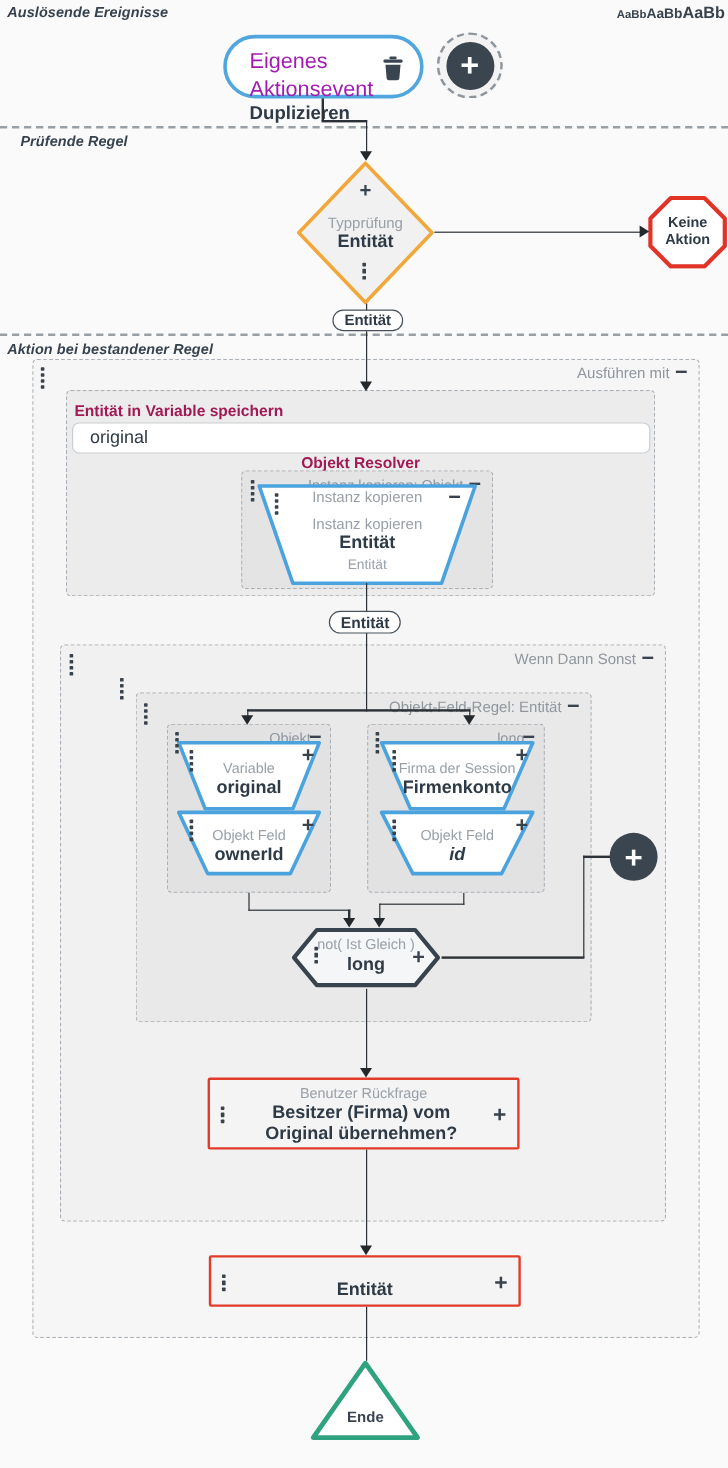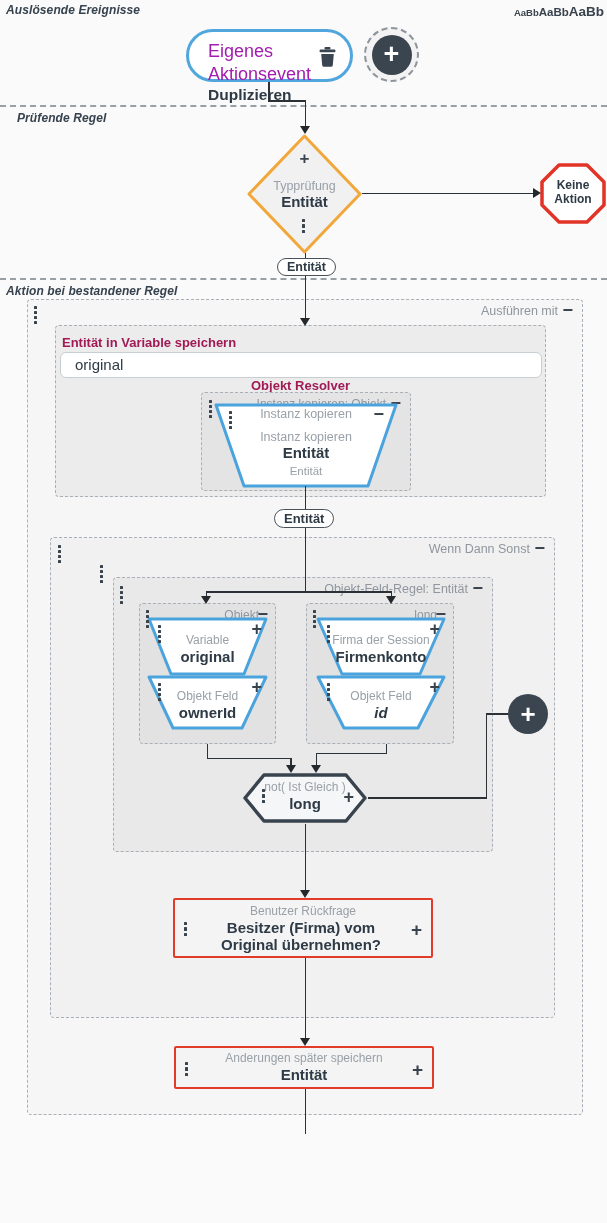--- a/index.html
+++ b/index.html
@@ -312,21 +312,26 @@
 
   <div class="vline" style="left:304.5px;top:958px;height:81px;"></div>
   <div class="arr-d" style="left:300px;top:1038px;"></div>
 
   <div class="red-node" style="left:174px;top:1046px;width:260px;height:43px;">
     <span class="grip g3" style="left:9px;top:14px;">
         <i></i>
         <i></i>
         <i></i>
       </span>
-    <div class="ctr t-sub" style="top:4px;font-size:12px;">Anderungen später speichern</div>
     <div class="ctr t-name" style="top:18px;">Entität</div>
     <div class="plus-btn" style="right:9px;top:12px;font-size:19px;">+</div>
   </div>
 
   <div class="vline" style="left:304.5px;top:1089px;height:45px;"></div>
 
+  <div class="shape-node" style="left:257px;top:1132px;width:95px;height:70px;">
+    <svg class="node-svg" width="95" height="70" viewBox="0 0 95 70">
+        <polygon points="47.5,4 91,66 4,66" fill="#fff" stroke="#2fa37f" stroke-width="4" stroke-linejoin="round"></polygon>
+      </svg>
+    <div class="ctr" style="top:42px;font-size:12.5px;font-weight:600;color:#3a4551;">Ende</div>
+  </div>
 
 </div>
 
 </body></html>

